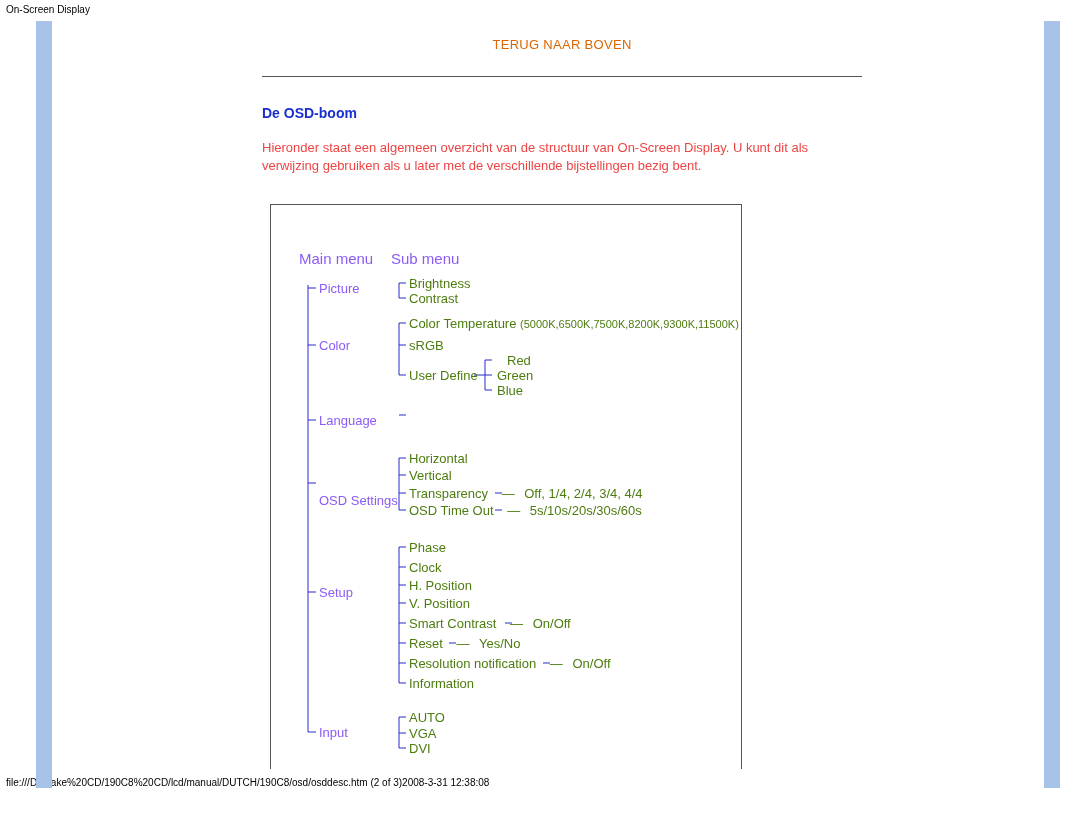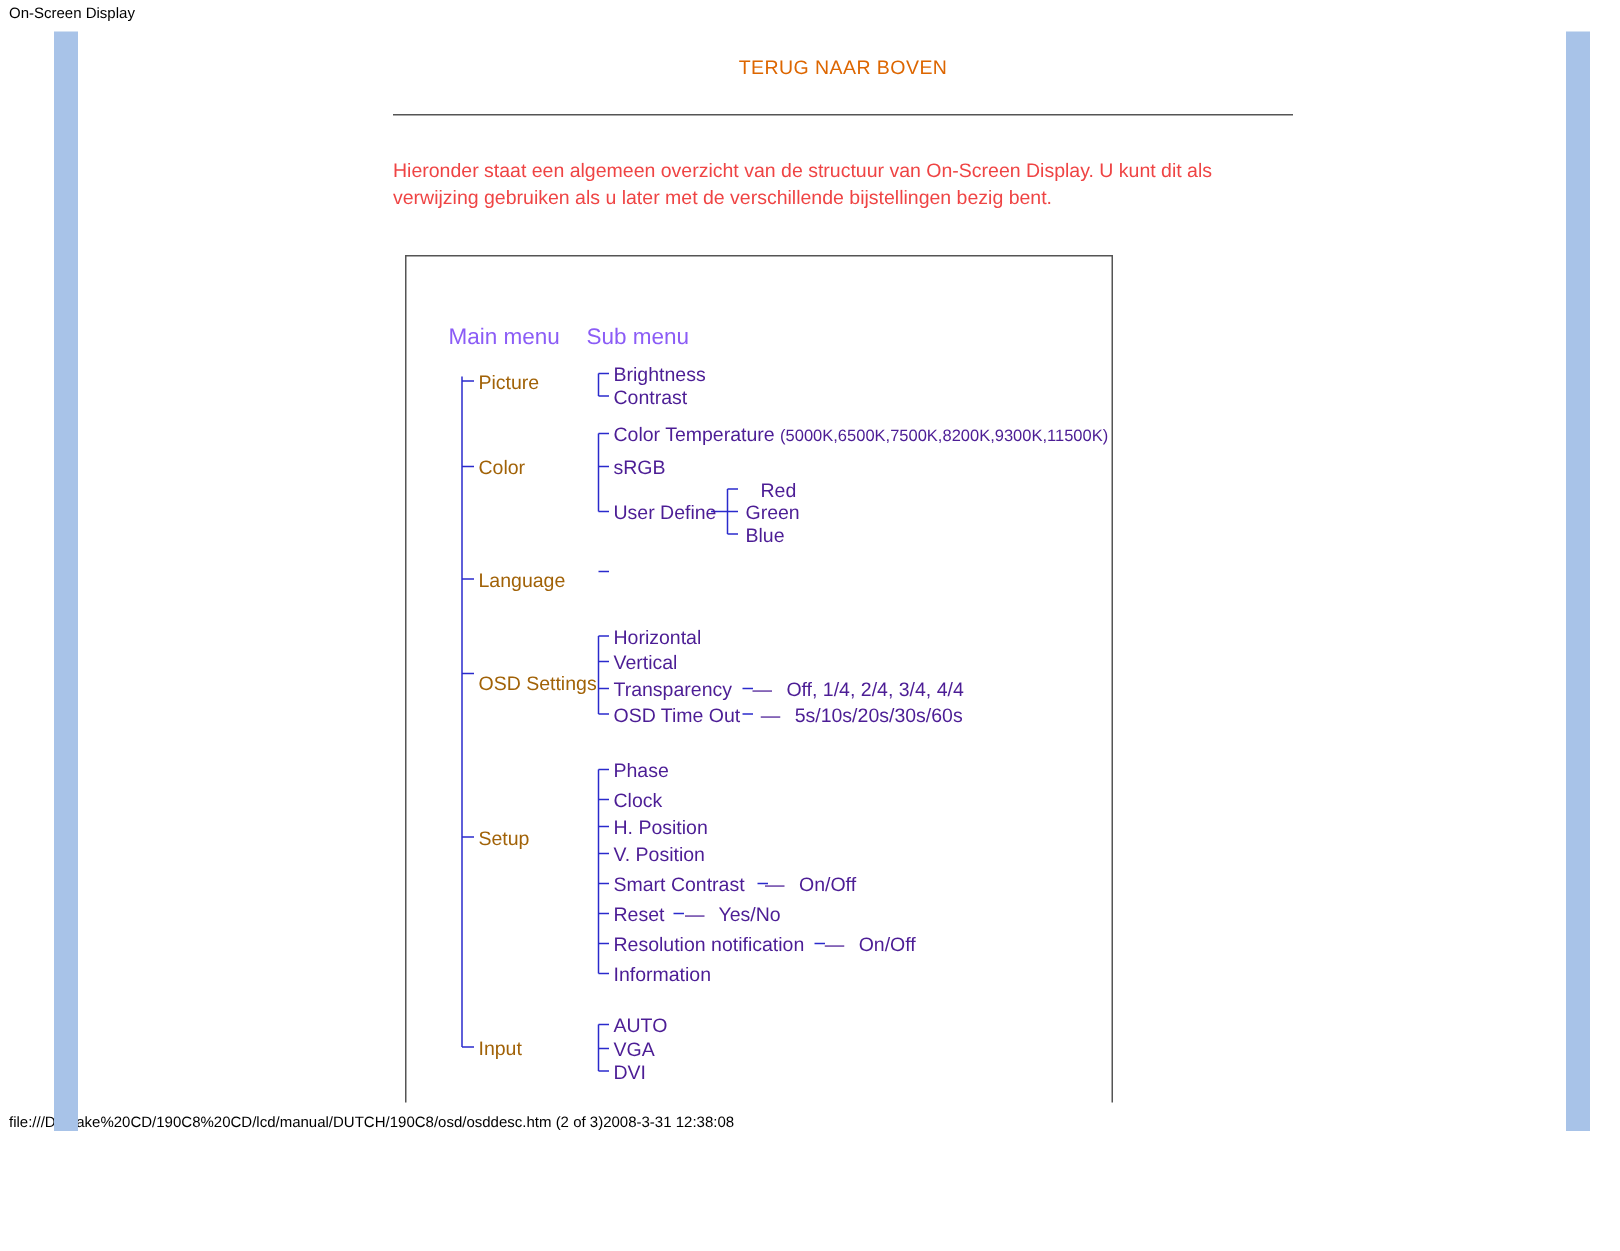--- a/index.html
+++ b/index.html
@@ -79,27 +79,27 @@
     position: absolute;
     font-size: 15px;
     color: #8b5cf6;
   }
   .main-col { left: 28px; top: 45px; }
   .sub-col  { left: 120px; top: 45px; }
 
   .m-item {
     position: absolute;
     font-size: 13px;
-    color: #a16207;
+    color: #8b5cf6;
     left: 48px;
   }
   .s-item {
     position: absolute;
     font-size: 13px;
-    color: #4c1d95;
+    color: #4d7c0f;
     left: 138px;
     white-space: nowrap;
     text-align: center;
   }
 
   
   svg.tree {
     position: absolute;
     left: 0;
     top: 0;
@@ -118,20 +118,21 @@
 
 <div class="outer">
   <div class="left-band"></div>
   <div class="right-band"></div>
 
   <div class="content">
 
     <div class="top-link">TERUG NAAR BOVEN</div>
     <hr class="hr">
 
+    <div class="section-head">De OSD-boom</div>
 
     <div class="body-text">Hieronder staat een algemeen overzicht van de structuur van On-Screen Display. U kunt dit als verwijzing gebruiken als u later met de verschillende bijstellingen bezig bent.</div>
 
     <div class="tree-box">
 
       <svg class="tree" width="470" height="564">
         <g stroke="#2a2acc" stroke-width="1" fill="none">
 
           <line x1="37" y1="80" x2="37" y2="527"></line>
 
@@ -192,21 +193,21 @@
           <line x1="128" y1="543" x2="135" y2="543"></line>
         </g>
       </svg>
 
       <div class="col-label main-col">Main menu</div>
       <div class="col-label sub-col">Sub menu</div>
 
       <div class="m-item" style="top:76px;">Picture</div>
       <div class="m-item" style="top:133px;">Color</div>
       <div class="m-item" style="top:208px;">Language</div>
-      <div class="m-item" style="top:277px;">OSD Settings</div>
+      <div class="m-item" style="top:288px;">OSD Settings</div>
       <div class="m-item" style="top:380px;">Setup</div>
       <div class="m-item" style="top:520px;">Input</div>
 
       <div class="s-item" style="top:71px;">Brightness</div>
       <div class="s-item" style="top:86px;">Contrast</div>
 
       <div class="s-item" style="top:111px;">
         <span>Color Temperature</span>
         <span style="font-size:11px;">(5000K,6500K,7500K,8200K,9300K,11500K)</span>
       </div>

